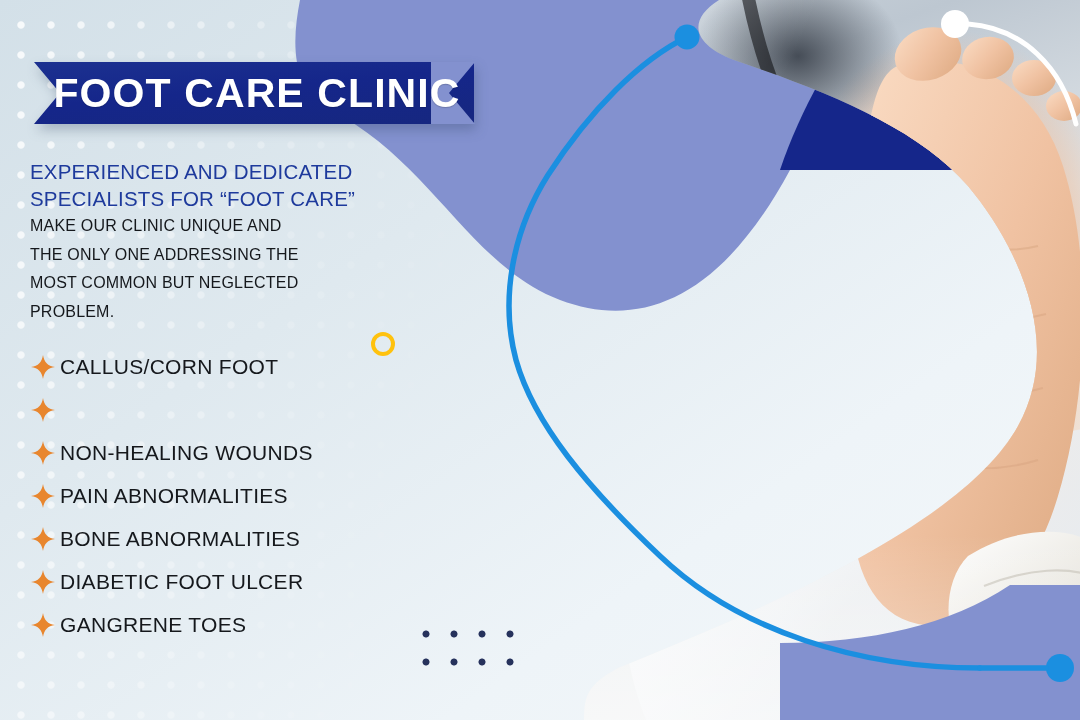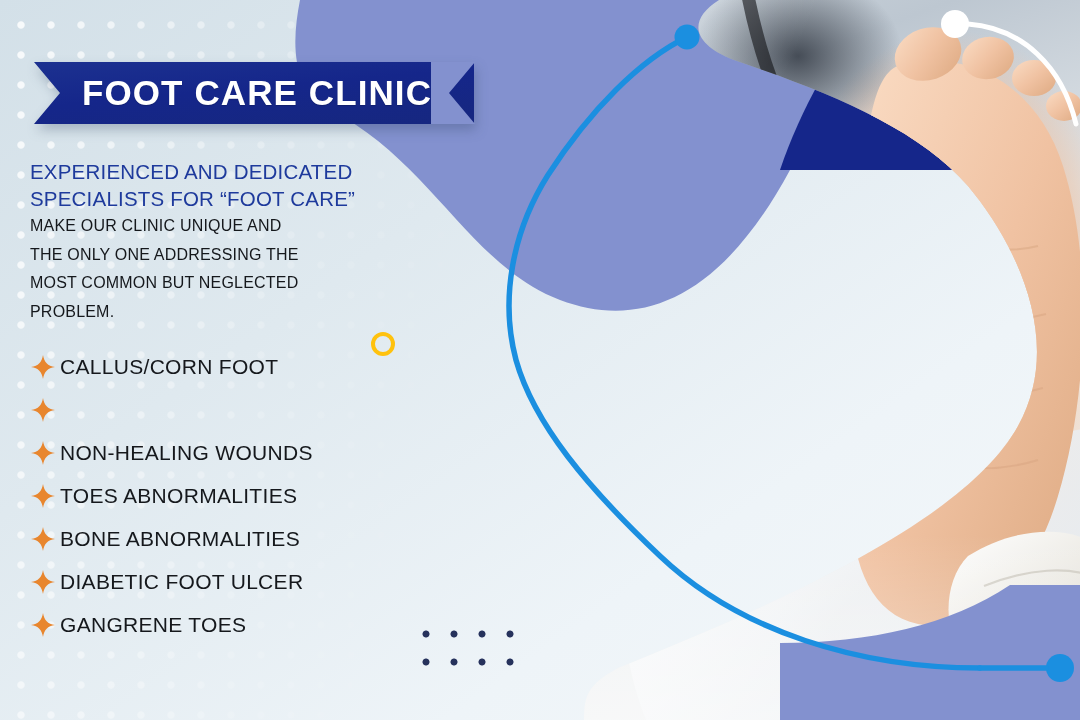--- a/index.html
+++ b/index.html
@@ -68,21 +68,21 @@
     filter:drop-shadow(2px 6px 6px rgba(40,60,90,.28));
   }
   .ribbon-bg{
     position:absolute;inset:0;
     background:linear-gradient(175deg,#1c3190 0%,#15268a 45%,#16277f 100%);
     clip-path:polygon(0 0, 440px 0, 440px 62px, 0 62px, 26px 31px);
   }
   .ribbon-title{
     position:absolute;left:0;top:0;width:440px;height:62px;
     display:flex;align-items:center;justify-content:center;
-    color:#ffffff;font-size:35px;font-weight:bold;letter-spacing:1.1px;
+    color:#ffffff;font-size:41px;font-weight:bold;letter-spacing:1.1px;
     padding-left:6px;box-sizing:border-box;
     font-family:"Liberation Sans", sans-serif;
     text-shadow:0 1px 1px rgba(0,0,0,.18);
   }
 
   
   .copy{position:absolute;left:30px;top:158px;width:430px;}
   .copy p{margin:0;}
   .lead{
     color:#1e3a9c;font-weight:normal;font-size:20.5px;line-height:27px;letter-spacing:.2px;
@@ -247,21 +247,21 @@
     <svg class="star" viewBox="0 0 26 26">
       <path d="M13 1 C14.2 8.4 17.6 11.8 25 13 C17.6 14.2 14.2 17.6 13 25 C11.8 17.6 8.4 14.2 1 13 C8.4 11.8 11.8 8.4 13 1 Z" fill="#e8862e"></path>
     </svg>
     <span class="lbl">NON-HEALING WOUNDS</span>
   </div>
 
   <div class="svc">
     <svg class="star" viewBox="0 0 26 26">
       <path d="M13 1 C14.2 8.4 17.6 11.8 25 13 C17.6 14.2 14.2 17.6 13 25 C11.8 17.6 8.4 14.2 1 13 C8.4 11.8 11.8 8.4 13 1 Z" fill="#e8862e"></path>
     </svg>
-    <span class="lbl">TOES ABNORMALITIES</span>
+    <span class="lbl">PAIN ABNORMALITIES</span>
   </div>
 
   <div class="svc">
     <svg class="star" viewBox="0 0 26 26">
       <path d="M13 1 C14.2 8.4 17.6 11.8 25 13 C17.6 14.2 14.2 17.6 13 25 C11.8 17.6 8.4 14.2 1 13 C8.4 11.8 11.8 8.4 13 1 Z" fill="#e8862e"></path>
     </svg>
     <span class="lbl">BONE ABNORMALITIES</span>
   </div>
 
   <div class="svc">

